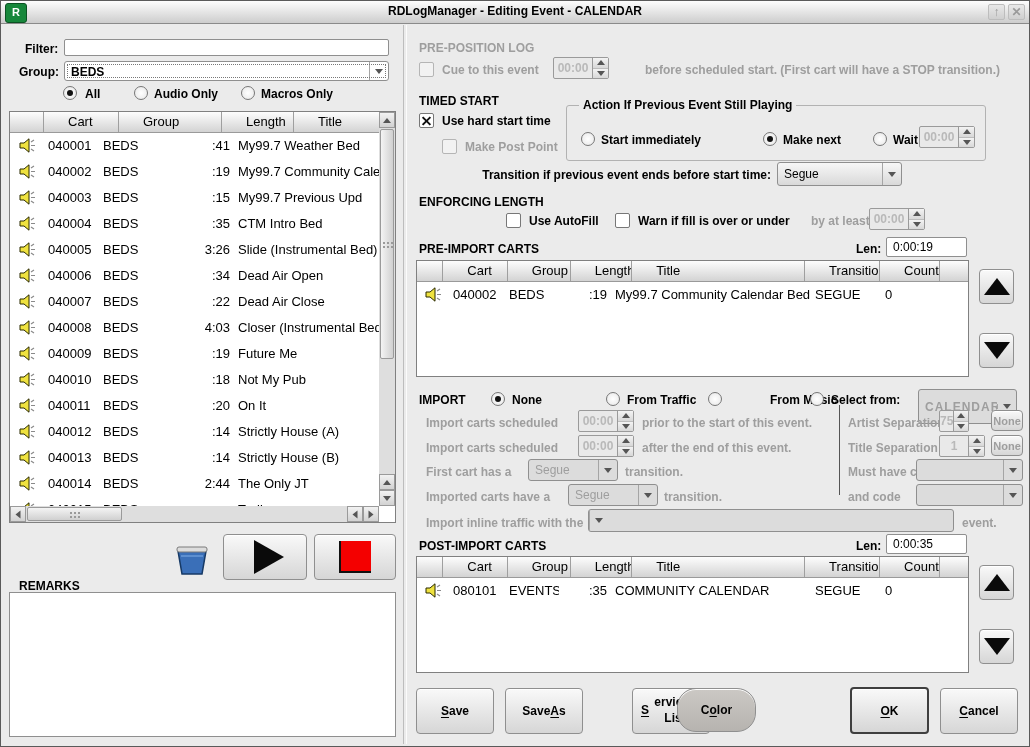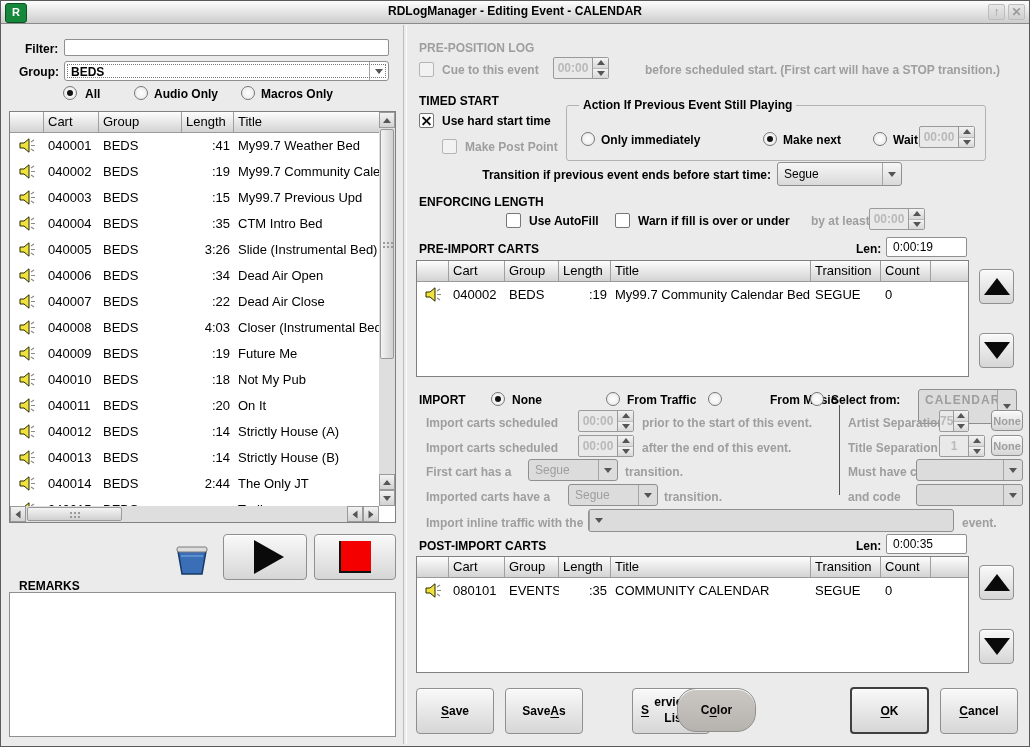--- a/index.html
+++ b/index.html
@@ -53,21 +53,21 @@
   .combo .combo-val{flex:1;line-height:20px;padding-left:6px;white-space:nowrap;overflow:hidden;}
   .combo .combo-arrow{width:18px;display:flex;align-items:center;justify-content:center;
          border-left:1px solid #a5a5a5;}
   .combo.dis{background:#dcdcdc;} .combo.dis .combo-val{color:#9e9e9e;}
   .groupbox{position:absolute;border:1px solid #b2b2b2;border-radius:3px;box-sizing:border-box;}
   .groupbox .gb-title{position:absolute;top:-8px;left:12px;background:#ebebeb;padding:0 4px;
          font-weight:bold;white-space:nowrap;}
   
   .qtable{position:absolute;background:#fff;border:1px solid #808080;box-sizing:border-box;}
   .thead{position:absolute;left:0;right:0;top:0;height:20px;display:flex;
-         background:linear-gradient(#fdfdfd,#d3d3d3);border-bottom:1px solid #9a9a9a;}
+         background:linear-gradient(#fdfdfd,#d3d3d3);border-bottom:1px solid #9a9a9a;gap:20px;}
   .th{border-right:1px solid #9f9f9f;box-sizing:border-box;padding:2px 4px;font-size:13px;
       white-space:nowrap;overflow:hidden;background:linear-gradient(#fdfdfd,#d3d3d3);}
   .tbody{position:absolute;left:0;right:0;overflow:hidden;}
   .trow{display:flex;height:26px;align-items:center;font-size:13px;white-space:nowrap;}
   .td{box-sizing:border-box;padding:0 4px;overflow:hidden;}
   .num{text-align:right;}
   .spk{width:17px;height:15px;}
   
   .lc0{width:34px;display:flex;justify-content:center;} .lc1{width:55px;} .lc2{width:83px;}
   .lc3{width:52px;} .lc4{flex:1;}
@@ -372,21 +372,21 @@
 
   <div class="lbl" style="left:418px;top:93px;">TIMED START</div>
   <div class="checkbox on" style="left:418px;top:112px;"></div>
   <div class="lbl" style="left:441px;top:113px;">Use hard start time</div>
   <div class="checkbox off dis" style="left:441px;top:138px;"></div>
   <div class="lbl dis" style="left:464px;top:139px;">Make Post Point</div>
 
   <div class="groupbox" style="left:565px;top:104px;width:420px;height:56px;">
     <div class="gb-title">Action If Previous Event Still Playing</div>
     <div class="radio" style="left:14px;top:26px;"></div>
-    <div class="lbl" style="left:34px;top:27px;position:absolute;">Only immediately</div>
+    <div class="lbl" style="left:34px;top:27px;position:absolute;">Start immediately</div>
     <div class="radio on" style="left:196px;top:26px;"></div>
     <div class="lbl" style="left:216px;top:27px;position:absolute;">Make next</div>
     <div class="radio" style="left:306px;top:26px;"></div>
     <div class="lbl" style="left:326px;top:27px;position:absolute;">Wait up to</div>
     <div class="spin dis" style="left:352px;top:20px;width:56px;">
       <span class="spin-val">00:00</span>
       <span class="spin-btns">
           <span class="sb">
             <i class="t-up"></i>
           </span>
@@ -463,21 +463,21 @@
 
   <div class="lbl" style="left:418px;top:392px;">IMPORT</div>
   <div class="radio on" style="left:490px;top:391px;"></div>
   <div class="lbl" style="left:511px;top:392px;">None</div>
   <div class="radio" style="left:605px;top:391px;"></div>
   <div class="lbl" style="left:626px;top:392px;">From Traffic</div>
   <div class="radio" style="left:707px;top:391px;"></div>
   <div class="lbl" style="left:728px;top:392px;margin-left:41px;">From Music</div>
   <div class="radio" style="left:809px;top:391px;"></div>
   <div class="lbl" style="left:830px;top:392px;">Select from:</div>
-  <div class="combo dis" style="left:917px;top:388px;width:99px;height:35px;">
+  <div class="combo dis" style="left:917px;top:388px;width:99px;height:35px;align-items:center;">
     <span class="combo-val" style="font-weight:bold;letter-spacing:1px;">CALENDAR</span>
     <span class="combo-arrow">
         <i class="t-dn"></i>
       </span>
   </div>
 
   <div style="position:absolute;left:838px;top:404px;width:1px;height:90px;background:#555;"></div>
 
   <div class="lbl dis" style="left:425px;top:415px;">Import carts scheduled</div>
   <div class="spin dis" style="left:577px;top:409px;width:56px;">

